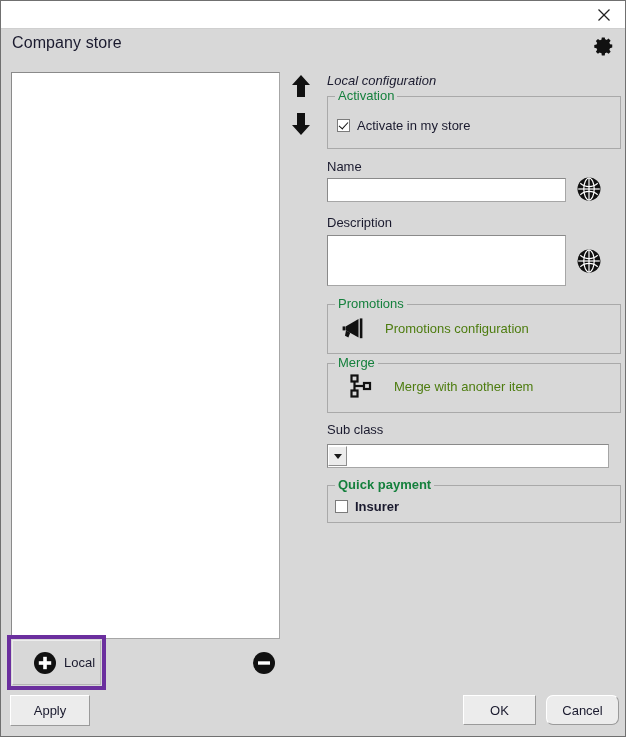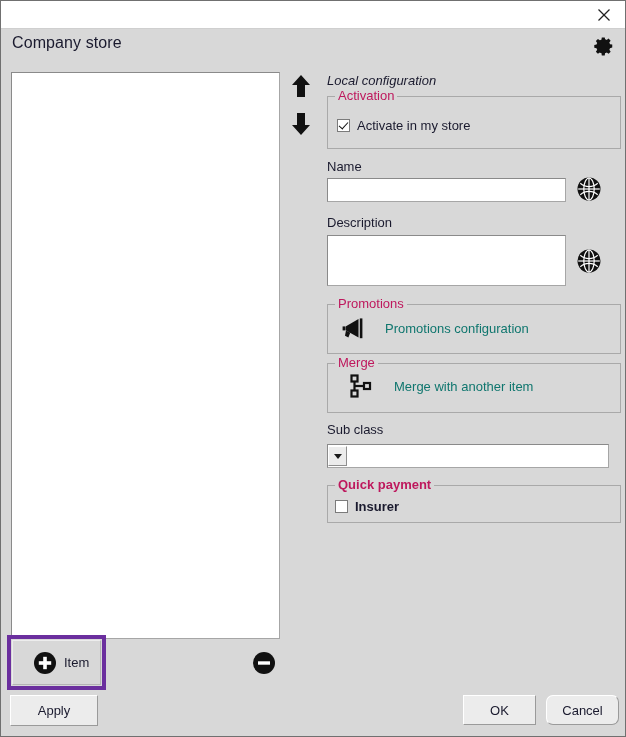--- a/index.html
+++ b/index.html
@@ -84,21 +84,21 @@
     border-bottom: 1px solid #b4b4b4;
     display: flex; align-items: center; gap: 7px;
     padding-left: 20px;
     cursor: pointer;
   }
   #add-item-btn .lbl { font-size: 13px; color: #1a1a2e; }
 
   
   #apply-btn {
     position: absolute; left: 9px; top: 694px;
-    width: 88px; height: 31px;
+    width: 80px; height: 31px;
     background: #ececec;
     border-top: 1px solid #ffffff;
     border-left: 1px solid #ffffff;
     border-right: 1px solid #9a9a9a;
     border-bottom: 1px solid #9a9a9a;
     font-size: 13px; color: #1a1a2e;
     cursor: pointer;
     display: flex; align-items: center; justify-content: center;
   }
 
@@ -110,21 +110,21 @@
 
   .groupbox {
     position: absolute;
     border: 1px solid #a9a9a9;
     background: transparent;
   }
   .groupbox > .gb-title {
     position: absolute; top: -9px; left: 7px;
     background: #d8d8d8;
     padding: 0 3px;
-    font-size: 13px; color: #be185d;
+    font-size: 13px; color: #15803d;
     white-space: nowrap;
   }
 
   #gb-activation { left: 326px; top: 95px; width: 294px; height: 53px; }
   #gb-promotions { left: 326px; top: 303px; width: 294px; height: 50px; }
   #gb-merge      { left: 326px; top: 362px; width: 294px; height: 50px; }
   #gb-quickpay   { left: 326px; top: 484px; width: 294px; height: 38px; font-weight: bold; }
 
   .chk-row {
     position: absolute; display: flex; align-items: center; gap: 7px;
@@ -177,21 +177,21 @@
   }
   #globe-name { left: 575px; top: 175px; }
   #globe-desc { left: 575px; top: 247px; }
 
   .icon-row {
     position: absolute; display: flex; align-items: center; gap: 20px;
     cursor: pointer;
   }
   #row-promotions { left: 9px; top: 11px; }
   #row-merge      { left: 18px; top: 8px; }
-  .icon-row .ir-label { font-size: 13px; color: #0f766e; }
+  .icon-row .ir-label { font-size: 13px; color: #4d7c0f; }
 
   #select-subclass {
     position: absolute; left: 326px; top: 443px;
     width: 282px; height: 24px;
     background: #ffffff;
     border: 1px solid #a6a6a6;
     border-top-color: #8a8a8a;
     border-left-color: #8a8a8a;
     display: flex; align-items: center;
     cursor: pointer;
@@ -272,21 +272,21 @@
       <rect x="6" y="10.3" width="12" height="3.4" fill="#ffffff"></rect>
     </svg>
   </div>
 
   <div id="add-item-btn">
     <svg width="24" height="24" viewBox="0 0 24 24">
       <circle cx="12" cy="12" r="11" fill="#111111"></circle>
       <rect x="5.8" y="10.2" width="12.4" height="3.6" fill="#ffffff"></rect>
       <rect x="10.2" y="5.8" width="3.6" height="12.4" fill="#ffffff"></rect>
     </svg>
-    <span class="lbl">Item</span>
+    <span class="lbl">Local</span>
   </div>
   <div id="add-highlight"></div>
 
   <div id="apply-btn">Apply</div>
 
   <div id="local-config-label">Local configuration</div>
 
   <div class="groupbox" id="gb-activation">
     <span class="gb-title">Activation</span>
     <div class="chk-row" id="chk-activate">

